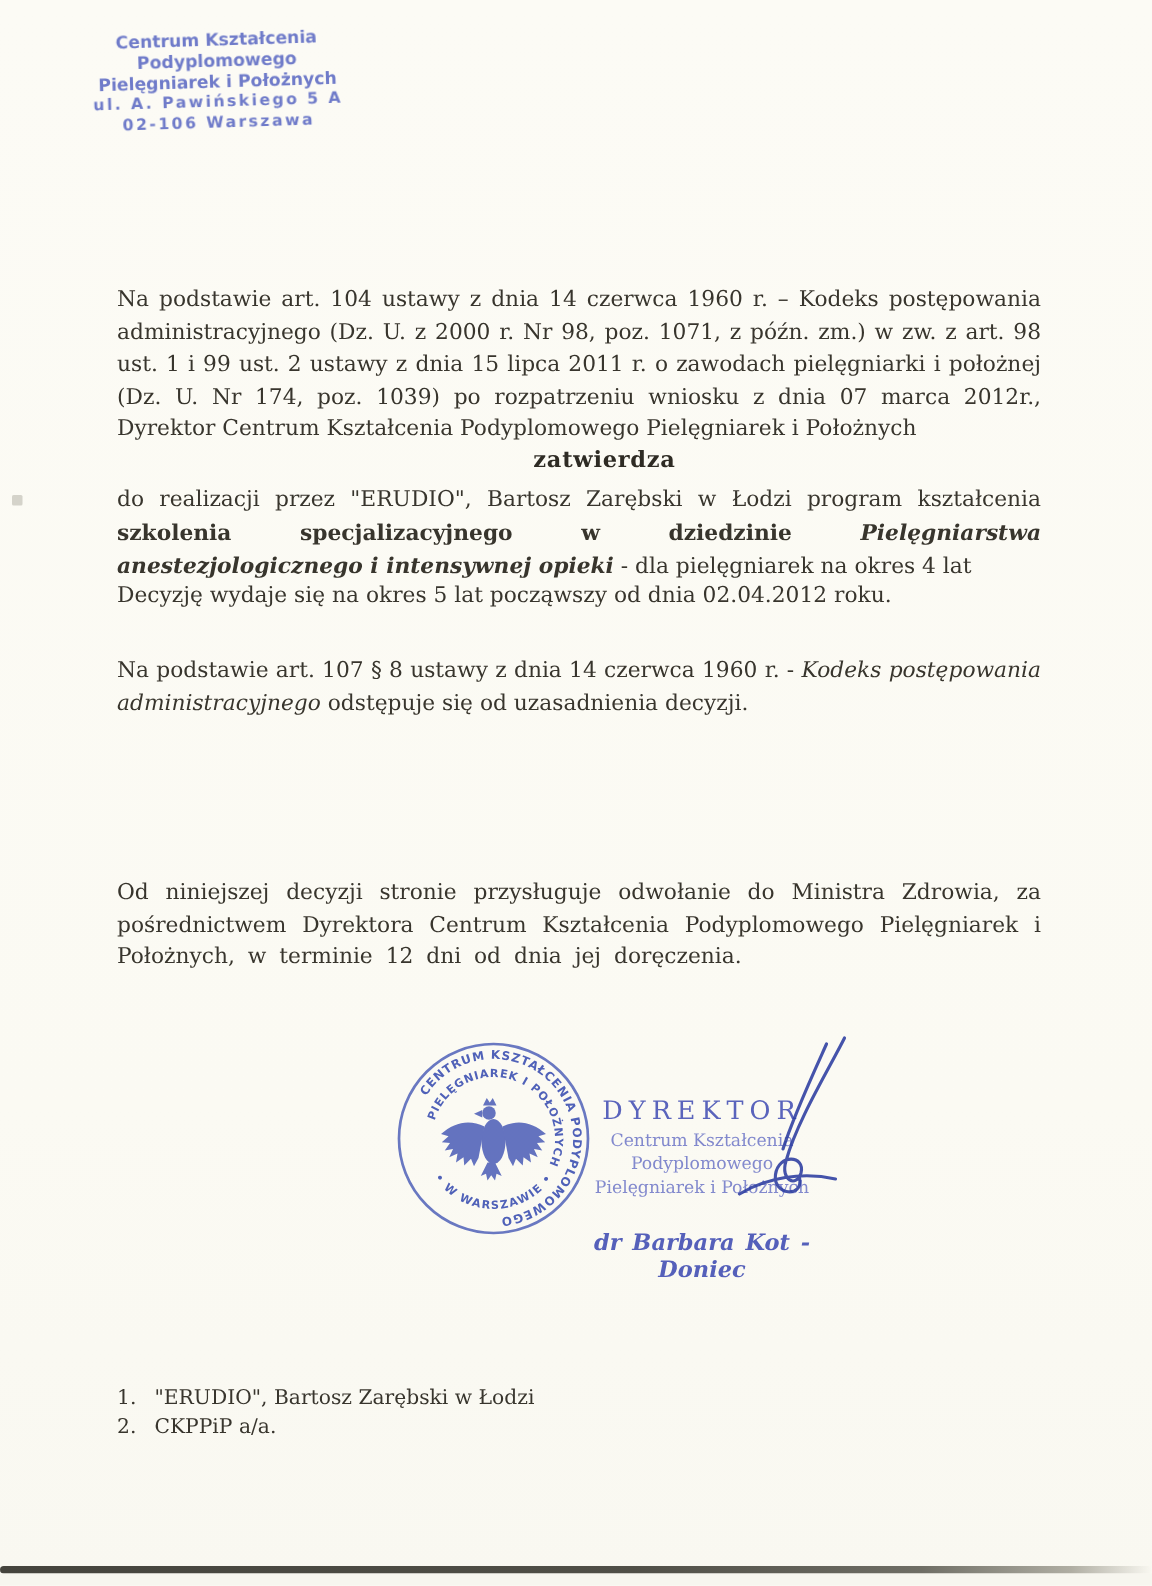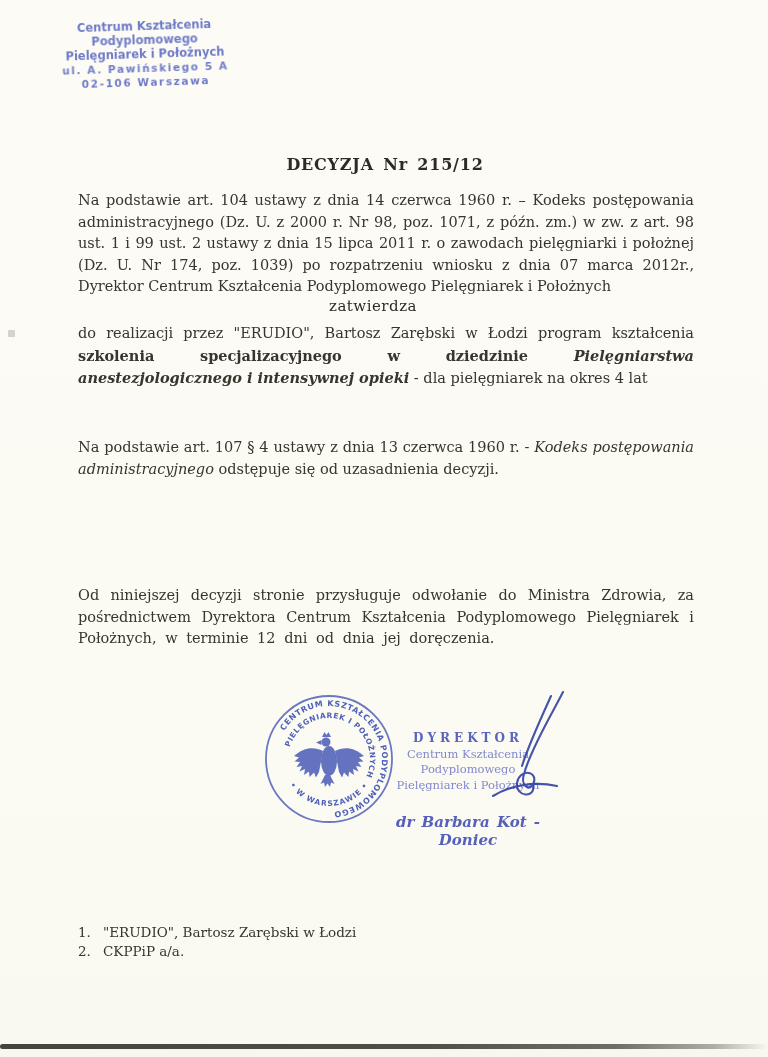--- a/index.html
+++ b/index.html
@@ -42,22 +42,22 @@
     font-size: 14.5px; line-height: 21.6px;
     text-align: justify; color: #38352d;
   }
   .p-legal   { top: 190px; }
   .p-approve { top: 323px; }
   .p-valid   { top: 387px; text-align: left; }
   .p-justif  { top: 437px; }
   .p-instr   { top: 585px; word-spacing: 4px; }
 
   .heading {
-    position: absolute; left: 66px; width: 614px;
-    text-align: center; font-weight: normal; font-size: 15px;
+    position: absolute; left: 96px; width: 614px;
+    text-align: center; font-weight: bold; font-size: 15px;
     color: #2e2b24; letter-spacing: 0.5px;
   }
   .h-approve { top: 297px; }
   .h-instr   { top: 538px; }
 
   .b  { font-weight: bold; }
   .bi { font-weight: bold; font-style: italic; }
   .i  { font-style: italic; }
 
   
@@ -73,21 +73,21 @@
   }
 
   
   .sig-block {
     position: absolute; left: 366px; top: 731px; width: 204px;
     text-align: center;
     filter: blur(0.35px);
   }
   .sig-role {
     font-family: "DejaVu Serif", serif;
-    font-size: 12px; font-weight: bold; letter-spacing: 4px;
+    font-size: 17px; font-weight: normal; letter-spacing: 4px;
     color: #5a64bc;
   }
   .sig-org {
     font-size: 11.5px; line-height: 14.5px; color: #8289cd; margin-top: 2px;
   }
   .sig-name {
     margin-top: 20px;
     font-size: 15px; font-weight: bold; font-style: italic;
     color: #5560ba; word-spacing: 2px;
   }
@@ -122,30 +122,30 @@
 <div class="page">
 
   <div class="letterhead">
     <div class="lh-main">Centrum Kształcenia Podyplomowego</div>
     <div class="lh-main">Pielęgniarek i Położnych</div>
     <div class="lh-addr">ul. A. Pawińskiego 5 A</div>
     <div class="lh-addr">02-106 Warszawa</div>
   </div>
 
 
-  <div class="doc-title">DECYZJA Nr 215/12</div>
 
   <div class="para p-legal">Na podstawie art. 104 ustawy z dnia 14 czerwca 1960 r. – Kodeks postępowania administracyjnego (Dz. U. z 2000 r. Nr 98, poz. 1071, z późn. zm.) w zw. z art. 98 ust. 1 i 99 ust. 2 ustawy z dnia 15 lipca 2011 r. o zawodach pielęgniarki i położnej (Dz. U. Nr 174, poz. 1039) po rozpatrzeniu wniosku z dnia 07 marca 2012r., Dyrektor Centrum Kształcenia Podyplomowego Pielęgniarek i Położnych</div>
 
   <div class="heading h-approve">zatwierdza</div>
 
   <div class="para p-approve"><span>do realizacji przez "ERUDIO", Bartosz Zarębski w Łodzi program kształcenia </span><span class="b">szkolenia specjalizacyjnego w dziedzinie </span><span class="bi">Pielęgniarstwa anestezjologicznego i intensywnej opieki</span><span> - dla pielęgniarek na okres 4 lat</span></div>
 
-
-  <div class="para p-justif"><span>Na podstawie art. 107 § 4 ustawy z dnia 13 czerwca 1960 r. - </span><span class="i">Kodeks postępowania administracyjnego</span><span> odstępuje się od uzasadnienia decyzji.</span></div>
+  <div class="para p-valid">Decyzję wydaje się na okres 5 lat począwszy od dnia 02.04.2012 roku.</div>
+
+  <div class="para p-justif"><span>Na podstawie art. 107 § 8 ustawy z dnia 14 czerwca 1960 r. - </span><span class="i">Kodeks postępowania administracyjnego</span><span> odstępuje się od uzasadnienia decyzji.</span></div>
 
 
   <div class="para p-instr">Od niniejszej decyzji stronie przysługuje odwołanie do Ministra Zdrowia, za pośrednictwem Dyrektora Centrum Kształcenia Podyplomowego Pielęgniarek i Położnych, w terminie 12 dni od dnia jej doręczenia.</div>
 
   <div class="seal">
     <svg width="136" height="140" viewBox="0 0 136 140">
       <defs>
         <path id="arcOuter" d="M15,70 A53,53 0 1 1 121,70 A53,53 0 1 1 15,70" transform="rotate(32 68 70)"></path>
         <path id="arcInner" d="M27,70 A41,41 0 1 1 109,70 A41,41 0 1 1 27,70" transform="rotate(14 68 70)"></path>
         <path id="arcBottom" d="M21,70 A47,47 0 0 0 115,70"></path>

